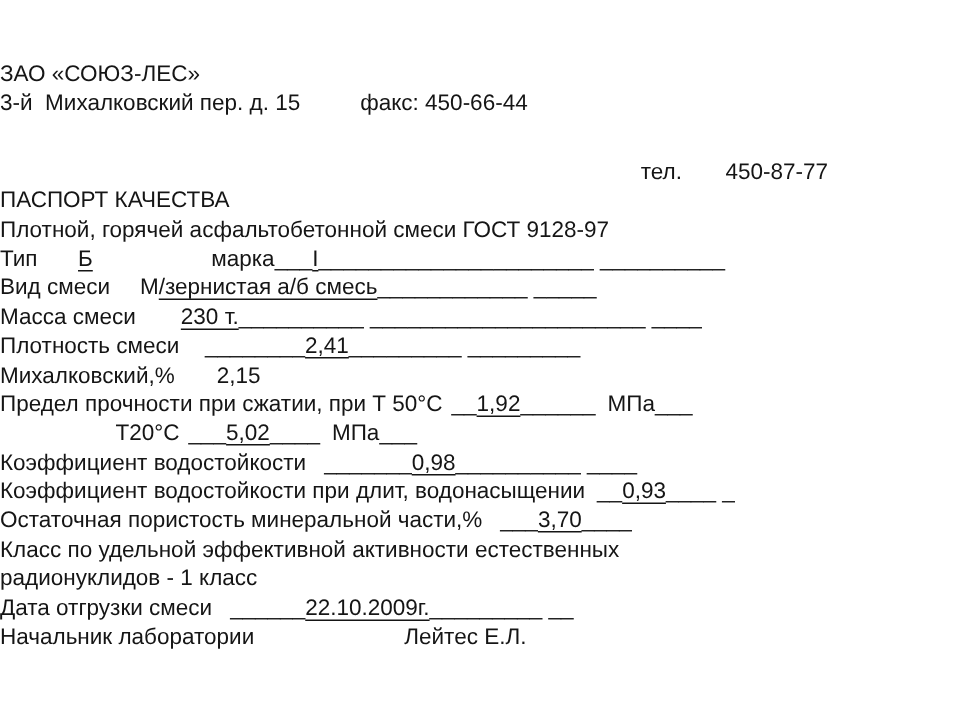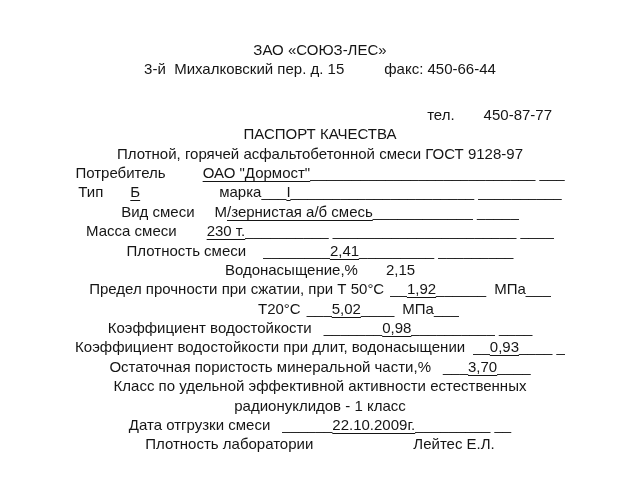--- a/index.html
+++ b/index.html
@@ -1,59 +1,58 @@
 <!DOCTYPE html>
 <html><head>
 <meta charset="utf-8">
 <style>
   html,body{margin:0;padding:0;}
   body{
     width:640px;height:480px;background:#ffffff;overflow:hidden;
     font-family:"Liberation Sans",sans-serif;font-size:15px;color:#151515;
   }
   .page{padding-top:40px;}
-  .line{height:19.4px;line-height:19.4px;text-align:center;white-space:pre;}
+  .line{height:19.4px;line-height:19.4px;text-align:left;white-space:pre;}
   .gap{display:inline-block;height:1px;vertical-align:baseline;}
   .u{text-decoration:underline;text-underline-offset:2.5px;text-decoration-thickness:1.2px;}
   .phone-line{text-align:right;padding-right:88px;margin-top:26px;}
   .t20-line{padding-left:77px;}
   span{white-space:pre;}
 </style>
 </head>
 <body>
 
 <div class="page">
   <div class="line"><span>ЗАО «СОЮЗ-ЛЕС»</span></div>
   <div class="line"><span>3-й  Михалковский пер. д. 15</span><span class="gap" style="width:40px"></span><span>факс: 450-66-44</span></div>
   <div class="line phone-line"><span>тел.</span><span class="gap" style="width:29px"></span><span>450-87-77</span></div>
   <div class="line"><span>ПАСПОРТ КАЧЕСТВА</span></div>
   <div class="line"><span>Плотной, горячей асфальтобетонной смеси ГОСТ 9128-97</span></div>
 
-  <div class="line"><span>Потребитель</span><span class="gap" style="width:37px"></span><span class="u">ОАО "Дормост"</span><span>___________________________ ___</span></div>
 
   <div class="line"><span>Тип</span><span class="gap" style="width:27px"></span><span class="u">Б</span><span class="gap" style="width:79px"></span><span>марка</span><span>___</span><span class="u">I</span><span>______________________ __________</span></div>
 
   <div class="line"><span>Вид смеси</span><span class="gap" style="width:20px"></span><span>М</span><span class="u">/зернистая а/б смесь</span><span>____________ _____</span></div>
 
   <div class="line"><span>Масса смеси</span><span class="gap" style="width:30px"></span><span class="u">230 т.</span><span>__________ ______________________ ____</span></div>
 
   <div class="line"><span>Плотность смеси</span><span class="gap" style="width:17px"></span><span>________</span><span class="u">2,41</span><span>_________ _________</span></div>
 
-  <div class="line"><span>Водонасыщение,%</span><span class="gap" style="width:28px"></span><span>2,15</span></div>
+  <div class="line"><span>Михалковский,%</span><span class="gap" style="width:28px"></span><span>2,15</span></div>
 
   <div class="line"><span>Предел прочности при сжатии, при Т 50°С</span><span class="gap" style="width:6px"></span><span>__</span><span class="u">1,92</span><span>______</span><span class="gap" style="width:8px"></span><span>МПа</span><span>___</span></div>
 
   <div class="line t20-line"><span>Т20°С</span><span class="gap" style="width:6px"></span><span>___</span><span class="u">5,02</span><span>____</span><span class="gap" style="width:8px"></span><span>МПа</span><span>___</span></div>
 
   <div class="line"><span>Коэффициент водостойкости</span><span class="gap" style="width:12px"></span><span>_______</span><span class="u">0,98</span><span>__________ ____</span></div>
 
   <div class="line"><span>Коэффициент водостойкости при длит, водонасыщении</span><span class="gap" style="width:8px"></span><span>__</span><span class="u">0,93</span><span>____ _</span></div>
 
   <div class="line"><span>Остаточная пористость минеральной части,%</span><span class="gap" style="width:12px"></span><span>___</span><span class="u">3,70</span><span>____</span></div>
 
 
   <div class="line"><span>Класс по удельной эффективной активности естественных</span></div>
   <div class="line"><span>радионуклидов - 1 класс</span></div>
 
   <div class="line"><span>Дата отгрузки смеси</span><span class="gap" style="width:12px"></span><span>______</span><span class="u">22.10.2009г.</span><span>_________ __</span></div>
 
-  <div class="line"><span>Плотность лаборатории</span><span class="gap" style="width:100px"></span><span>Лейтес Е.Л.</span></div>
+  <div class="line"><span>Начальник лаборатории</span><span class="gap" style="width:100px"></span><span>Лейтес Е.Л.</span></div>
 </div>
 
 </body></html>

